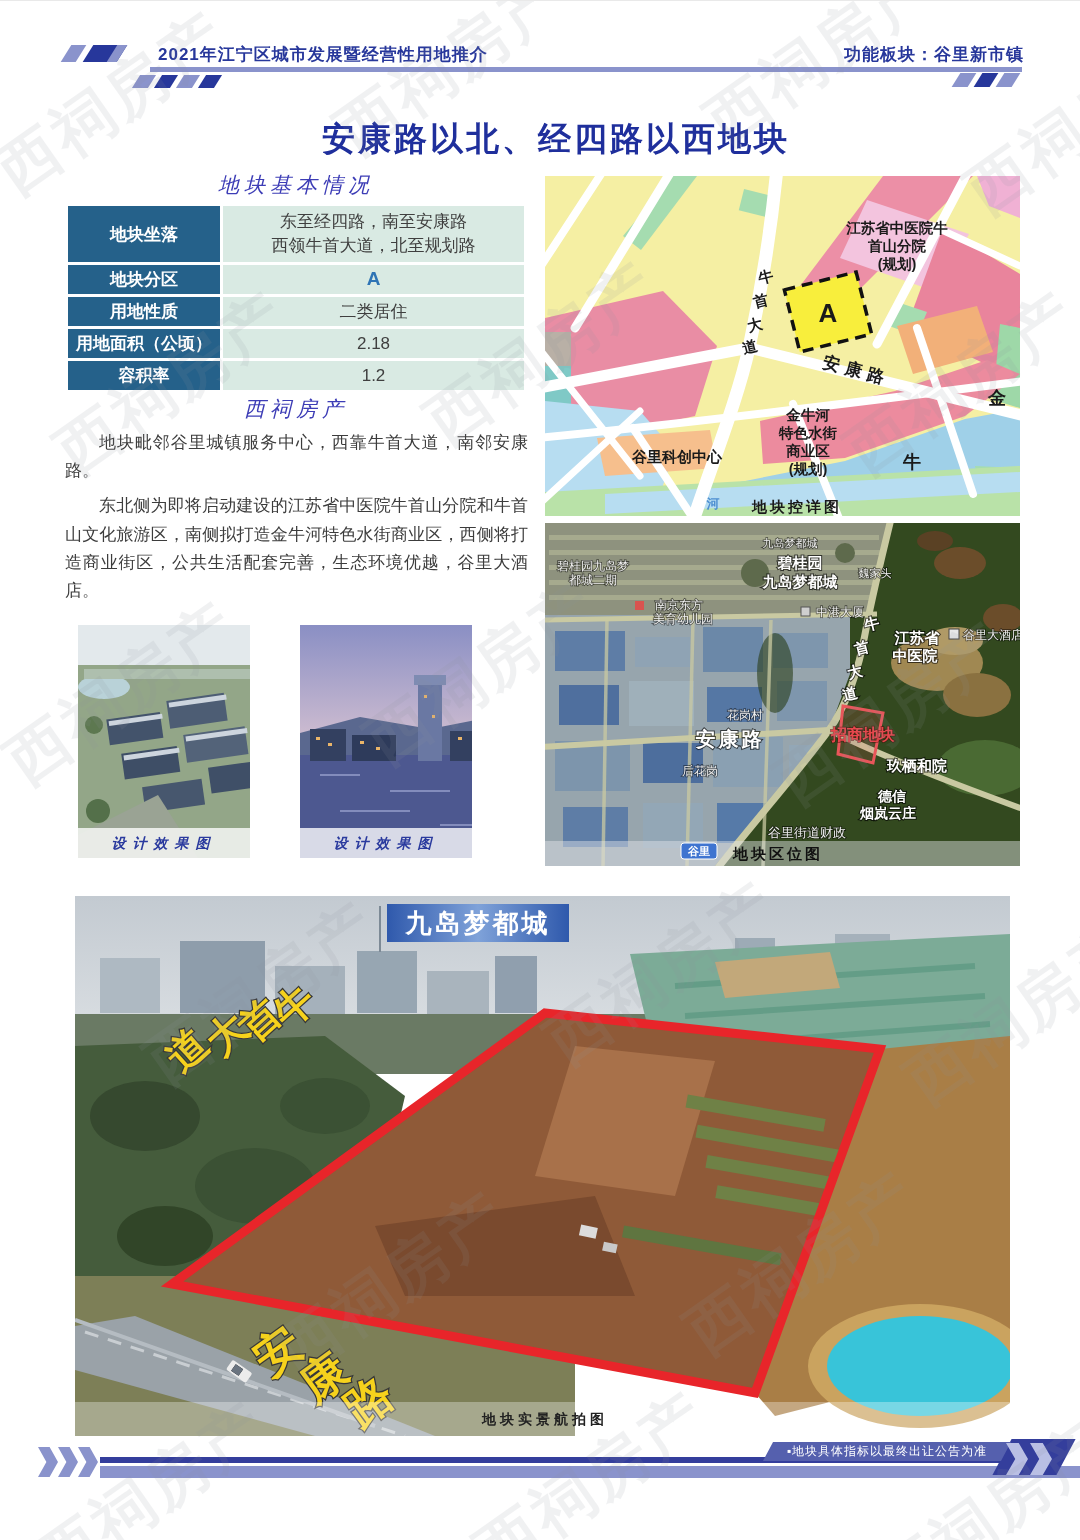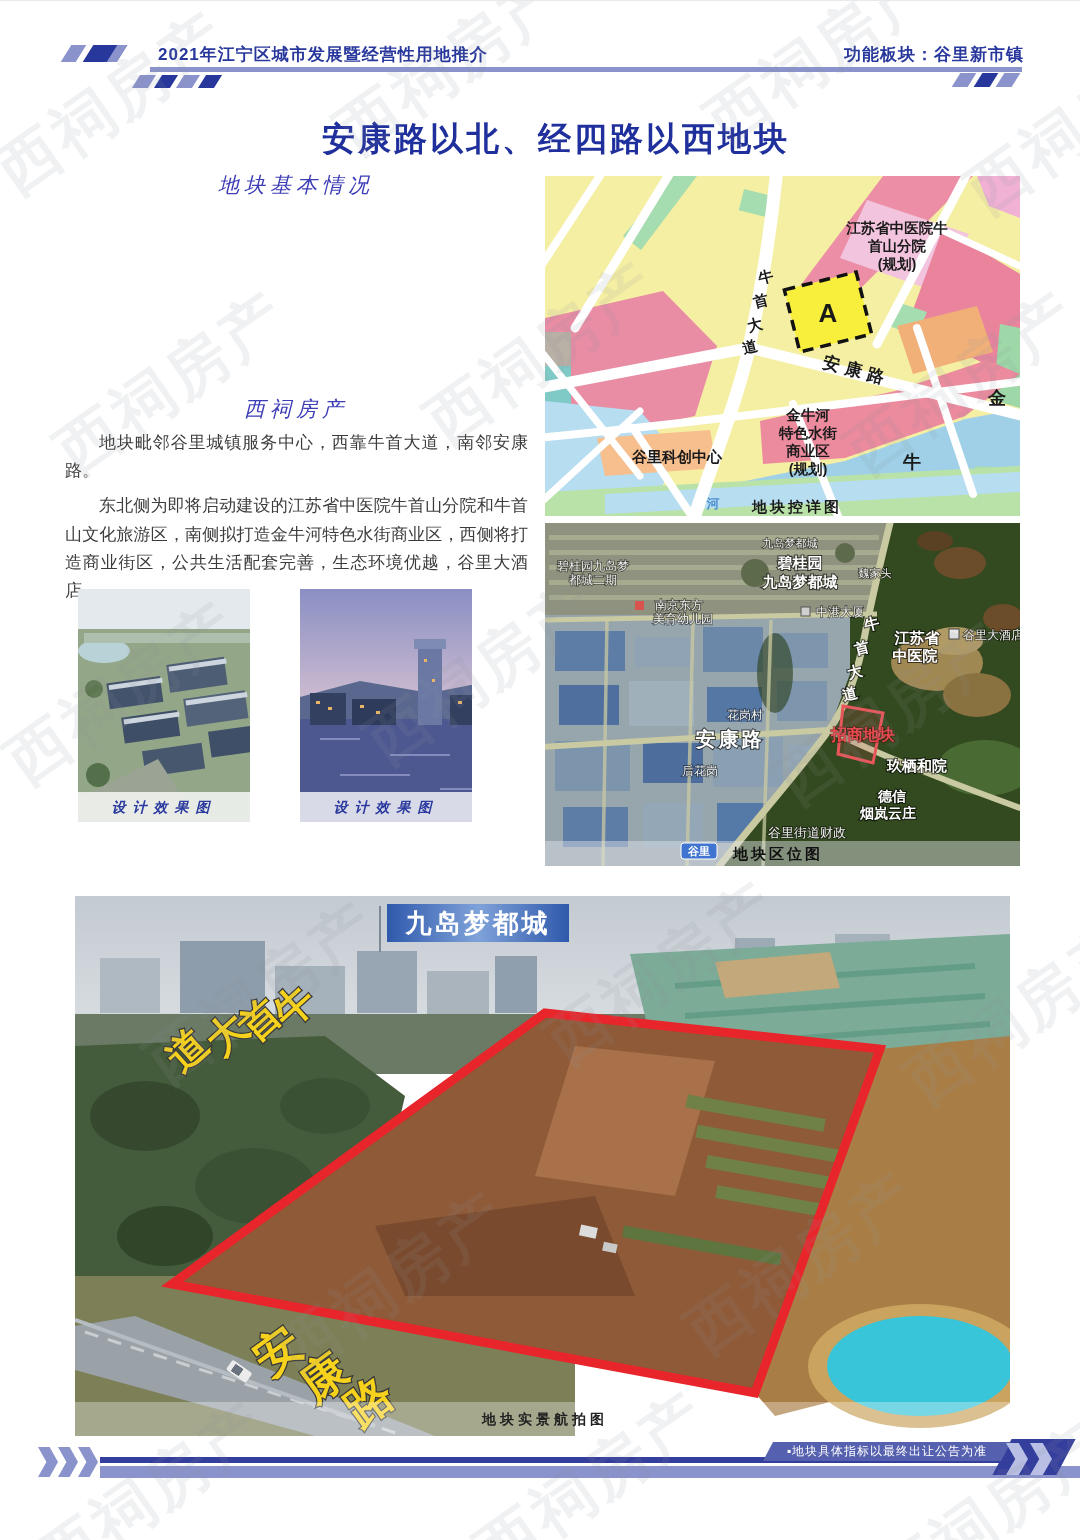--- a/index.html
+++ b/index.html
@@ -37,21 +37,21 @@
   .tbl .lab{width:152px;background:var(--table-header-bg);color:#fff;font-weight:700}
   .tbl .val{background:var(--table-value-bg);color:var(--table-value-text);white-space:pre-line;line-height:1.4}
   .tbl .r1 td{height:56px}.tbl .r td{height:29px}
   .tbl .zone-a{color:var(--zone-a-blue);font-weight:700;font-size:19px}
 
   
   .promo{position:absolute;left:65px;top:428px;width:463px}
   .promo p{font-size:17px;line-height:1.66;color:#3c3c3c;text-indent:2em;margin-bottom:7px;text-align:justify}
 
   
-  .fig{position:absolute;top:588px;width:172px;height:233px;overflow:hidden}
+  .fig{position:absolute;top:624px;width:172px;height:233px;overflow:hidden}
   .fig1{left:78px}.fig2{left:300px}
   .fig .cap{position:absolute;left:0;right:0;bottom:0;height:30px;line-height:30px;text-align:center;
     background:rgba(255,255,255,.78);color:#2a3a9e;font-weight:700;font-style:italic;
     font-size:14px;letter-spacing:7px}
 
   .mapbox{position:absolute;display:block}
   svg text{font-family:"Liberation Sans",sans-serif}
   .z-lab{fill:#1a1a1a;font-weight:700}
   .s-lab{fill:#fff;font-weight:700;paint-order:stroke;stroke:rgba(0,0,0,.65);stroke-width:2px}
   .s-sm{fill:#f2f2f2;paint-order:stroke;stroke:rgba(0,0,0,.55);stroke-width:1.6px}
@@ -84,20 +84,45 @@
     <div class="par" style="left:180px;top:74px;width:16px;height:13px;background:var(--bar-light)"></div>
     <div class="par" style="left:202px;top:74px;width:16px;height:13px;background:var(--header-blue)"></div>
     <div class="par" style="right:108px;top:72px;width:16px;height:14px;background:var(--bar-light)"></div>
     <div class="par" style="right:86px;top:72px;width:16px;height:14px;background:var(--header-blue)"></div>
     <div class="par" style="right:64px;top:72px;width:16px;height:14px;background:var(--bar-light)"></div>
   </div>
 
   <div class="page-title">安康路以北、经四路以西地块</div>
 
   <div class="sec-h" style="top:170px">地块基本情况</div>
+  <table class="tbl">
+    <tbody>
+        <tr class="r1">
+      <td class="lab">地块坐落</td>
+      <td class="val">东至经四路，南至安康路
+西领牛首大道，北至规划路</td>
+    </tr>
+    <tr class="r">
+      <td class="lab">地块分区</td>
+      <td class="val zone-a">A</td>
+    </tr>
+    <tr class="r">
+      <td class="lab">用地性质</td>
+      <td class="val">二类居住</td>
+    </tr>
+    <tr class="r">
+      <td class="lab">用地面积（公顷）</td>
+      <td class="val">2.18</td>
+    </tr>
+    <tr class="r">
+      <td class="lab">容积率</td>
+      <td class="val">1.2</td>
+    </tr>
+  </tbody>
+    </table>
 
   <div class="sec-h" style="top:394px">西祠房产</div>
   <div class="promo">
     <p>地块毗邻谷里城镇服务中心，西靠牛首大道，南邻安康路。</p>
     <p>东北侧为即将启动建设的江苏省中医院牛首山分院和牛首山文化旅游区，南侧拟打造金牛河特色水街商业区，西侧将打造商业街区，公共生活配套完善，生态环境优越，谷里大酒店。</p>
   </div>
 
   <div class="fig fig1">
     <svg width="212" height="233" viewBox="0 0 212 233">
       <rect width="212" height="46" fill="#e3e9ec"></rect>

